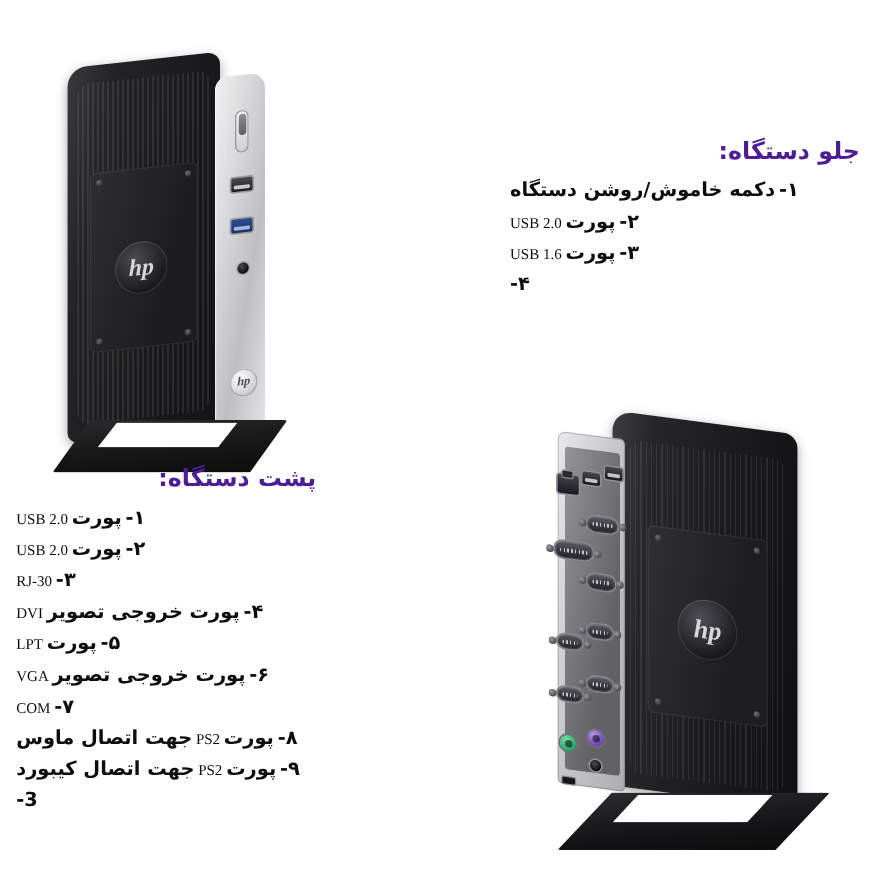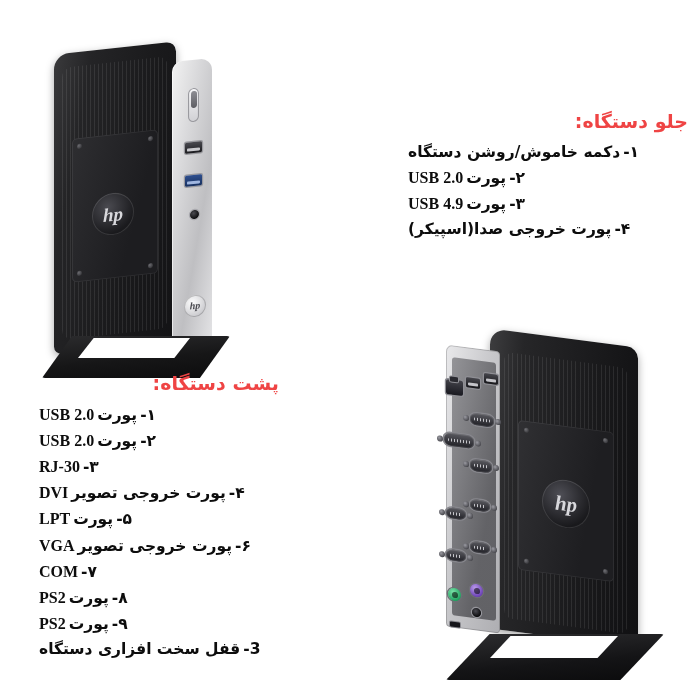--- a/index.html
+++ b/index.html
@@ -8,36 +8,36 @@
     width:700px;height:700px;
     background:#ffffff;
     font-family:"DejaVu Sans","Liberation Sans",sans-serif;
     position:relative;overflow:hidden;
   }
   .stage{position:absolute;inset:0;}
 
   
   .legend{position:absolute;direction:rtl;text-align:right;}
   .legend-title{
-    color:#ef4444;font-weight:bold;font-size:19px;
+    color:#4c1d95;font-weight:bold;font-size:19px;
     letter-spacing:.2px;margin:0 0 9px 0;line-height:1;
   }
   .legend ol{list-style:none;margin:0;padding:0;}
   .legend li{
     color:#0d0d0d;font-size:15.5px;font-weight:bold;
     line-height:1.62;white-space:nowrap;
     display:flex;justify-content:flex-end;align-items:baseline;gap:3px;
   }
   .li-num{display:inline-block;}
   .li-txt{display:inline-block;}
-  .lat{font-family:"Liberation Serif","DejaVu Serif",serif;font-weight:700;font-size:16px;}
+  .lat{font-family:"Liberation Serif","DejaVu Serif",serif;font-weight:400;font-size:12px;}
 
   #legend-front{top:112px;right:12px;width:280px;}
   #legend-front .legend-title{padding-left:22px;}
-  #legend-back{top:374px;right:421px;width:240px;}
+  #legend-back{top:374px;right:447px;width:240px;}
   #legend-back .legend-title{padding-left:52px;}
 
   
   .callout{position:absolute;}
 
   
   .device{position:absolute;}
 
   
   #device-front{left:36px;top:38px;width:210px;height:340px;}
@@ -312,25 +312,24 @@
         <span class="li-txt">دکمه خاموش/روشن دستگاه</span>
       </li>
       <li>
         <span class="li-num">۲-</span>
         <span class="li-txt">پورت</span>
         <span class="lat">USB 2.0</span>
       </li>
       <li>
         <span class="li-num">۳-</span>
         <span class="li-txt">پورت</span>
-        <span class="lat">USB 4.9</span>
+        <span class="lat">USB 1.6</span>
       </li>
       <li>
         <span class="li-num">۴-</span>
-        <span class="li-txt">پورت خروجی صدا(اسپیکر)</span>
       </li>
     </ol>
   </div>
 
   <div class="legend" id="legend-back">
     <div class="legend-title">پشت دستگاه:</div>
     <ol>
       <li>
         <span class="li-num">۱-</span>
         <span class="li-txt">پورت</span>
@@ -361,29 +360,30 @@
         <span class="lat">VGA</span>
       </li>
       <li>
         <span class="li-num">۷-</span>
         <span class="lat">COM</span>
       </li>
       <li>
         <span class="li-num">۸-</span>
         <span class="li-txt">پورت</span>
         <span class="lat">PS2</span>
+        <span class="li-txt">جهت اتصال ماوس</span>
       </li>
       <li>
         <span class="li-num">۹-</span>
         <span class="li-txt">پورت</span>
         <span class="lat">PS2</span>
+        <span class="li-txt">جهت اتصال کیبورد</span>
       </li>
       <li>
         <span class="li-num">3-</span>
-        <span class="li-txt">قفل سخت افزاری دستگاه</span>
       </li>
     </ol>
   </div>
 
   <div class="device" id="device-back">
     <div class="chassis body-dark"></div>
     <div class="vents"></div>
     <div class="plate">
       <div class="screw" style="left:6px;top:7px"></div>
       <div class="screw" style="right:6px;top:7px"></div>

